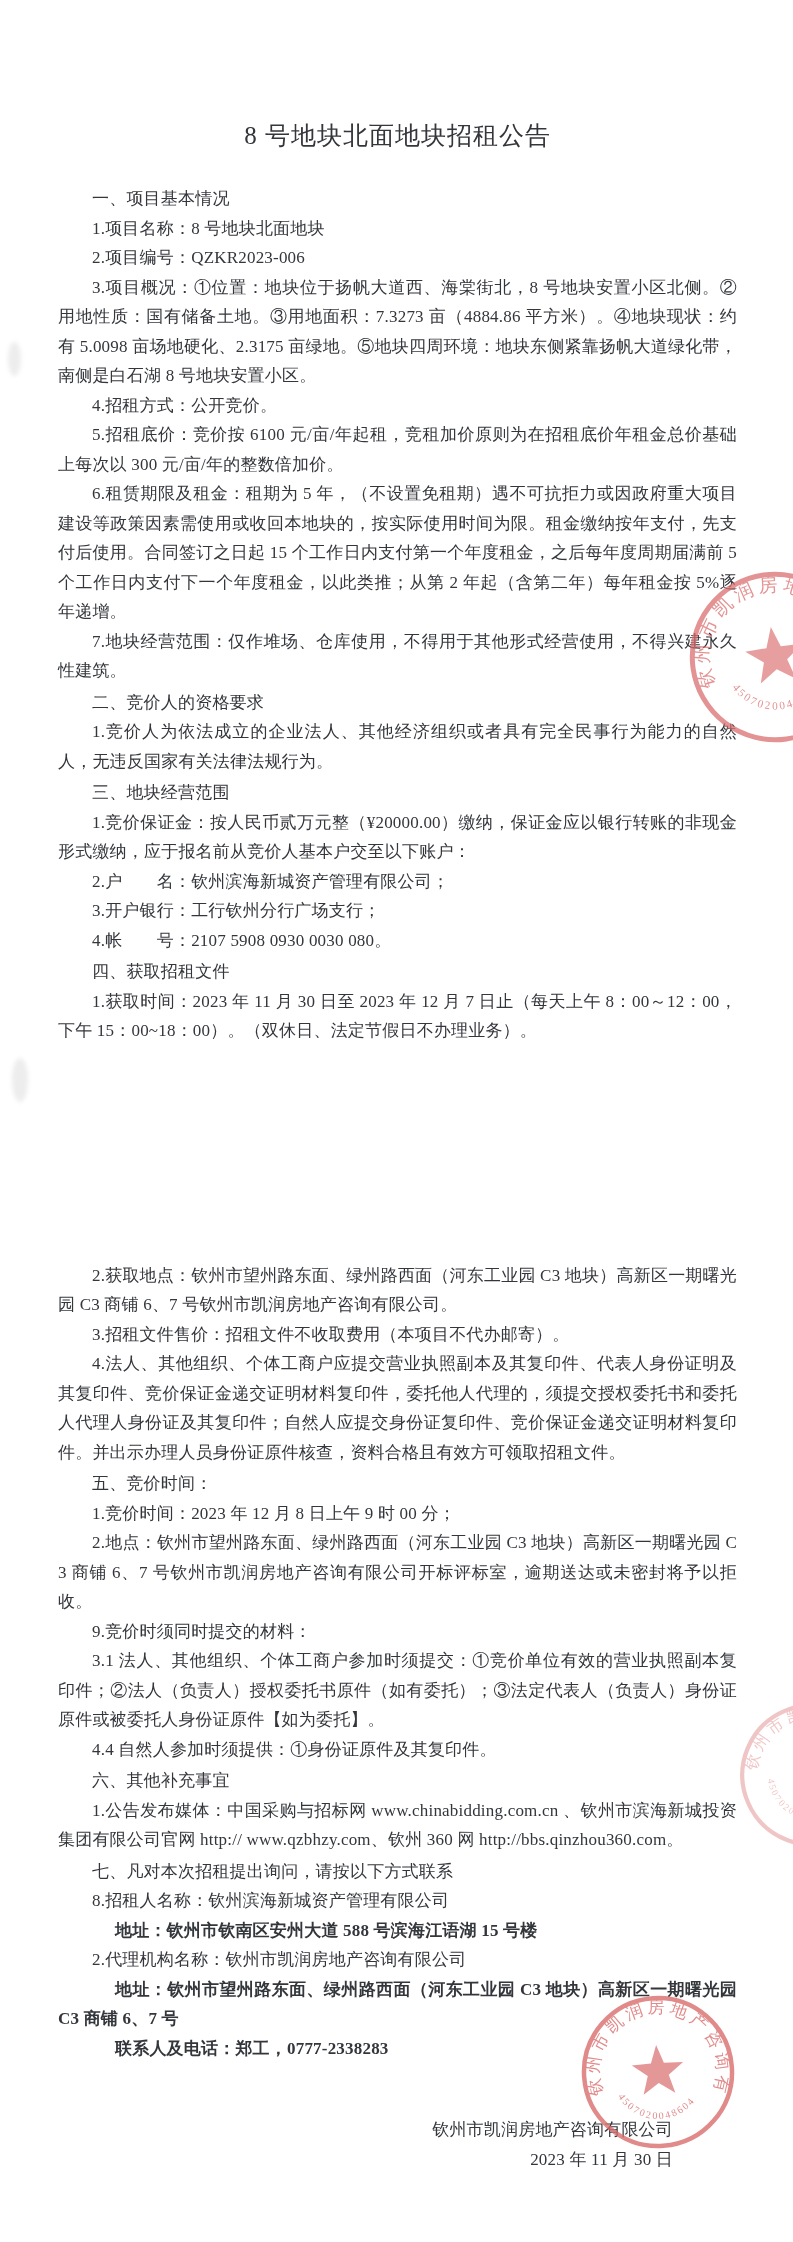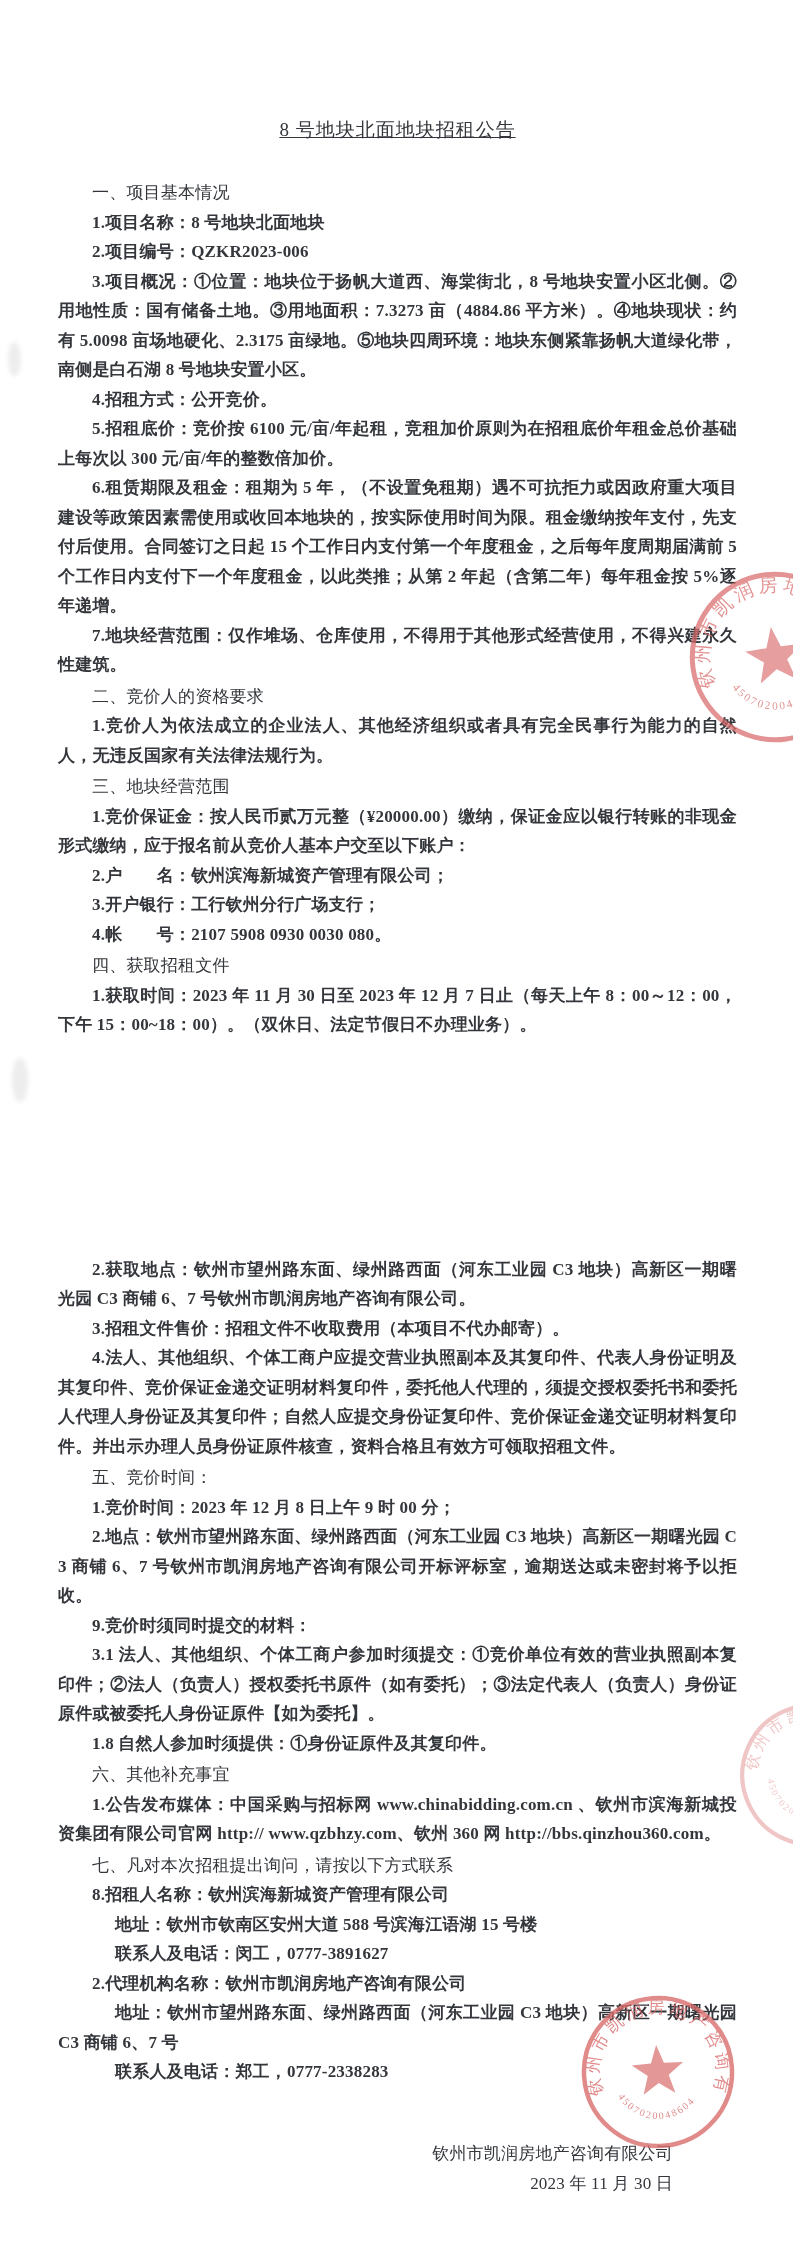--- a/index.html
+++ b/index.html
@@ -15,30 +15,29 @@
   .content{
     padding:96px 56px 0 58px;
     font-size:17px;
     line-height:29.5px;
     text-align:justify;
     word-break:break-all;
     letter-spacing:0.2px;
   }
   .title{
     text-align:center;
-    font-size:19px;
+    font-size:25px;
     line-height:30px;
     letter-spacing:1px;
     font-weight:500;
     word-break:keep-all;
-    text-decoration:underline;
   }
   .h{font-weight:normal;margin:2px 0 0 0;text-indent:34px;}
   .h1{margin-top:33px;}
-  .p{margin:0;text-indent:34px;font-weight:bold;}
+  .p{margin:0;text-indent:34px;}
   .c{margin:0;text-indent:57px;font-weight:bold;}
   .gap{margin-top:215px;}
   .signature{
     margin-top:52px;
     text-align:right;
     padding-right:64px;
     line-height:30px;
   }
   .sig-line{margin:0;}
   .seal{position:absolute;pointer-events:none;}
@@ -84,29 +83,28 @@
 
     <p class="p gap">2.获取地点：钦州市望州路东面、绿州路西面（河东工业园 C3 地块）高新区一期曙光园 C3 商铺 6、7 号钦州市凯润房地产咨询有限公司。</p>
     <p class="p">3.招租文件售价：招租文件不收取费用（本项目不代办邮寄）。</p>
     <p class="p">4.法人、其他组织、个体工商户应提交营业执照副本及其复印件、代表人身份证明及其复印件、竞价保证金递交证明材料复印件，委托他人代理的，须提交授权委托书和委托人代理人身份证及其复印件；自然人应提交身份证复印件、竞价保证金递交证明材料复印件。并出示办理人员身份证原件核查，资料合格且有效方可领取招租文件。</p>
 
     <p class="h">五、竞价时间：</p>
     <p class="p">1.竞价时间：2023 年 12 月 8 日上午 9 时 00 分；</p>
     <p class="p">2.地点：钦州市望州路东面、绿州路西面（河东工业园 C3 地块）高新区一期曙光园 C3 商铺 6、7 号钦州市凯润房地产咨询有限公司开标评标室，逾期送达或未密封将予以拒收。</p>
     <p class="p">9.竞价时须同时提交的材料：</p>
     <p class="p">3.1 法人、其他组织、个体工商户参加时须提交：①竞价单位有效的营业执照副本复印件；②法人（负责人）授权委托书原件（如有委托）；③法定代表人（负责人）身份证原件或被委托人身份证原件【如为委托】。</p>
-    <p class="p">1.8 自然人参加时须提供：①身份证原件及其复印件。</p>
+    <p class="p">4.4 自然人参加时须提供：①身份证原件及其复印件。</p>
 
     <p class="h">六、其他补充事宜</p>
     <p class="p">1.公告发布媒体：中国采购与招标网 www.chinabidding.com.cn 、钦州市滨海新城投资集团有限公司官网 http:// www.qzbhzy.com、钦州 360 网 http://bbs.qinzhou360.com。</p>
 
     <p class="h">七、凡对本次招租提出询问，请按以下方式联系</p>
     <p class="p">8.招租人名称：钦州滨海新城资产管理有限公司</p>
     <p class="c">地址：钦州市钦南区安州大道 588 号滨海江语湖 15 号楼</p>
-    <p class="c">联系人及电话：闵工，0777-3891627</p>
     <p class="p">2.代理机构名称：钦州市凯润房地产咨询有限公司</p>
     <p class="c">地址：钦州市望州路东面、绿州路西面（河东工业园 C3 地块）高新区一期曙光园 C3 商铺 6、7 号</p>
     <p class="c">联系人及电话：郑工，0777-2338283</p>
 
     <div class="signature">
       <p class="sig-line">钦州市凯润房地产咨询有限公司</p>
       <p class="sig-line">2023 年 11 月 30 日</p>
     </div>
   </div>
 

